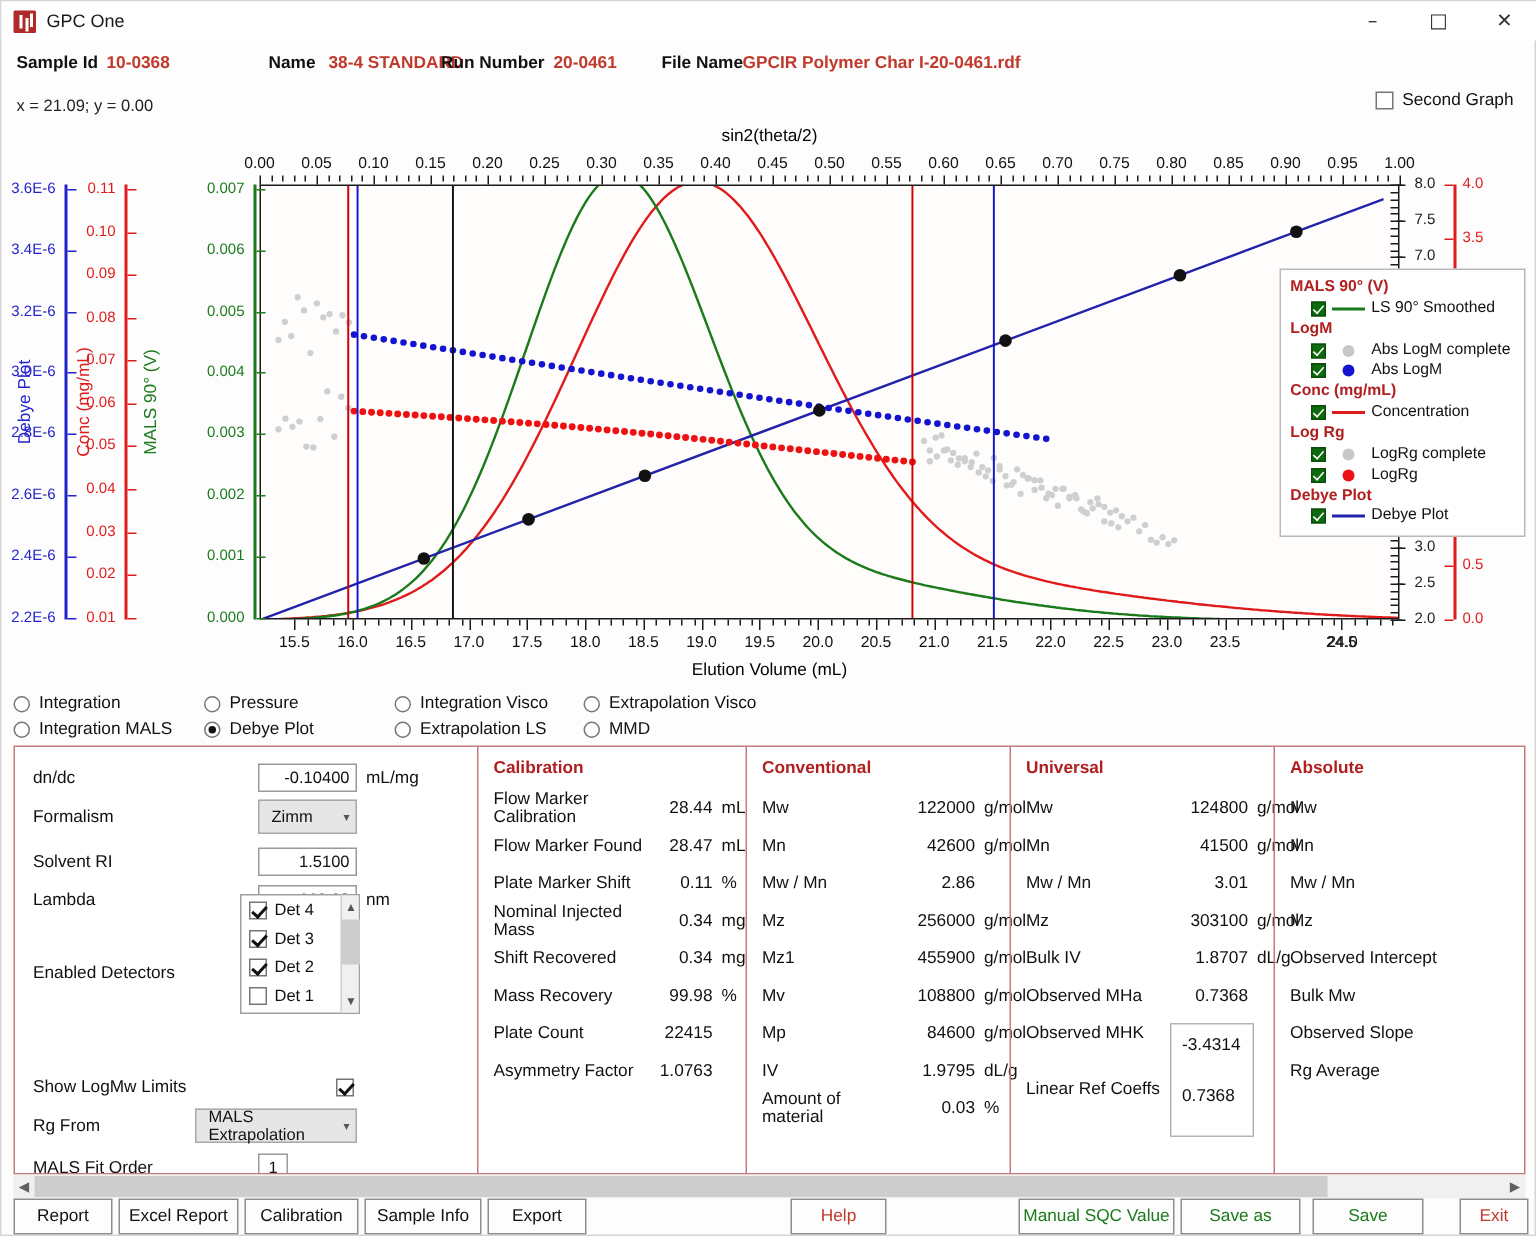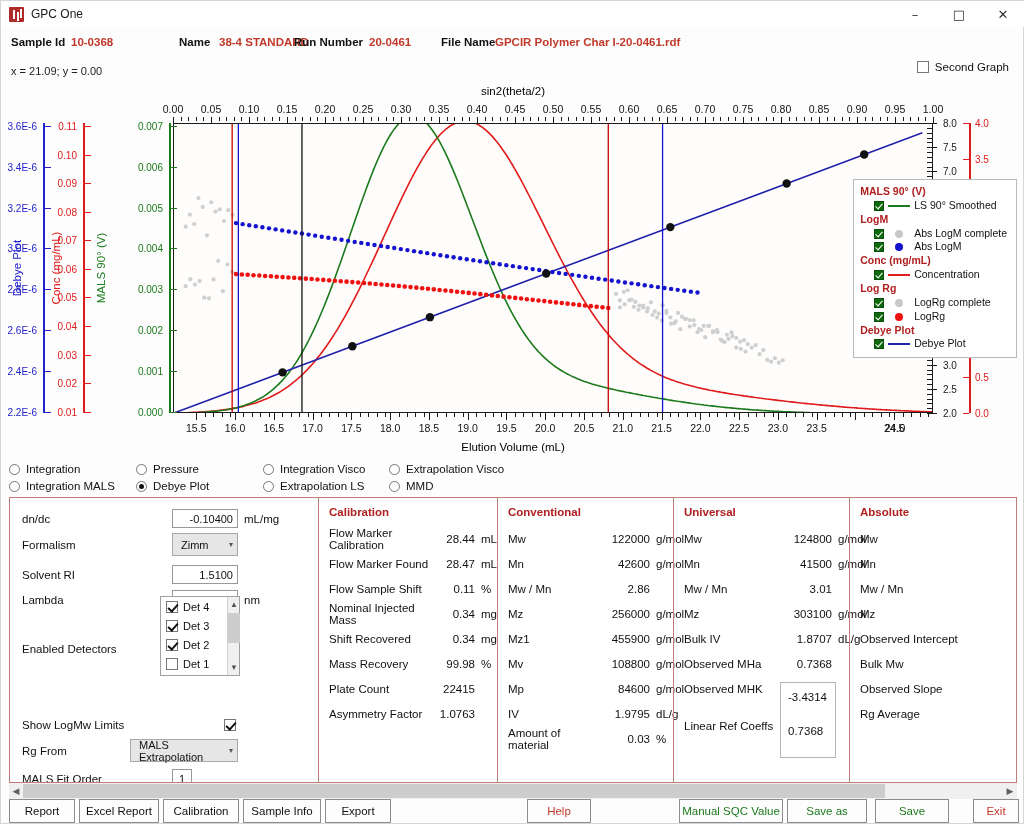--- a/index.html
+++ b/index.html
@@ -1086,21 +1086,21 @@
             <span class="fname" style="width: 108px;">Flow Marker Calibration</span>
             <span class="fval" style="width: 38px;">28.44</span>
             <span class="funit">mL</span>
           </div>
           <div class="frow">
             <span class="fname" style="width: 108px;">Flow Marker Found</span>
             <span class="fval" style="width: 38px;">28.47</span>
             <span class="funit">mL</span>
           </div>
           <div class="frow">
-            <span class="fname" style="width: 108px;">Flow Sample Shift</span>
+            <span class="fname" style="width: 108px;">Plate Marker Shift</span>
             <span class="fval" style="width: 38px;">0.11</span>
             <span class="funit">%</span>
           </div>
           <div class="frow">
             <span class="fname" style="width: 108px;">Nominal Injected Mass</span>
             <span class="fval" style="width: 38px;">0.34</span>
             <span class="funit">mg</span>
           </div>
           <div class="frow">
             <span class="fname" style="width: 108px;">Shift Recovered</span>

